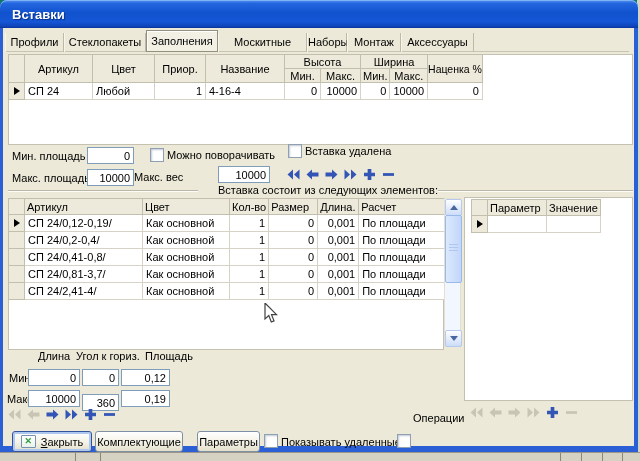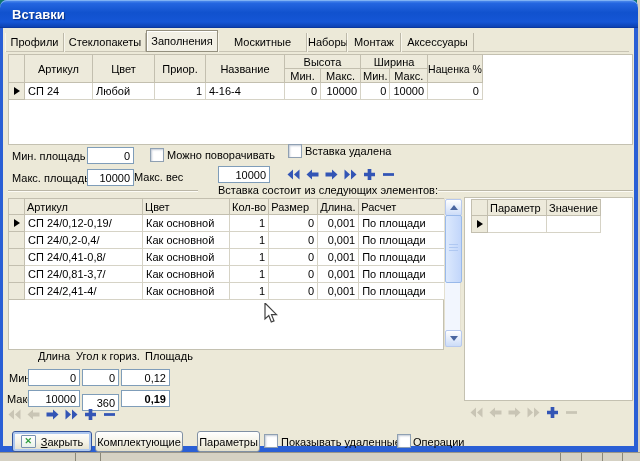--- a/index.html
+++ b/index.html
@@ -336,21 +336,21 @@
   <span class="lbl" style="left:38px;top:350px">Длина</span>
   <span class="lbl" style="left:76px;top:350px">Угол к гориз.</span>
   <span class="lbl" style="left:145px;top:350px">Площадь</span>
   <span class="lbl" style="left:9px;top:372px">Мин.</span>
   <span class="lbl" style="left:7px;top:393px">Макс.</span>
   <input class="field" readonly="" style="left: 28px; top: 369px; width: 52px; height: 17px;" value="0">
   <input class="field" readonly="" style="left: 82px; top: 369px; width: 37px; height: 17px;" value="0">
   <input class="field" readonly="" style="left: 121px; top: 369px; width: 49px; height: 17px;" value="0,12">
   <input class="field" readonly="" style="left: 28px; top: 390px; width: 52px; height: 17px;" value="10000">
   <input class="field" readonly="" style="left: 82px; top: 394px; width: 37px; height: 17px;" value="360">
-  <input class="field" readonly="" style="left: 121px; top: 390px; width: 49px; height: 17px; font-weight: bold;" value="0,19">
+  <input class="field" readonly="" style="left: 121px; top: 390px; width: 49px; height: 17px;" value="0,19">
 
   <div class="nav" style="left:8px;top:408px">
     <span class="nb dis">
         <svg width="13" height="11" viewBox="0 0 13 11">
           <path d="M6 0.5 L0.5 5.5 L6 10.5 Z M12.5 0.5 L7 5.5 L12.5 10.5 Z"></path>
         </svg>
       </span>
     <span class="nb dis">
         <svg width="13" height="11" viewBox="0 0 13 11">
           <path d="M0.5 5.5 L6 0.5 L6 3.5 L12.5 3.5 L12.5 7.5 L6 7.5 L6 10.5 Z"></path>
@@ -380,19 +380,19 @@
 
   <div class="btn btn-default" style="left:12px;top:431px;width:80px">
     <span class="close-ico">✕</span>
     <span><span class="u">З</span><span>акрыть</span></span>
   </div>
   <div class="btn" style="left:95px;top:431px;width:88px">Комплектующие</div>
   <div class="btn" style="left:197px;top:431px;width:63px">Параметры</div>
   <div class="cb" style="left:264px;top:434px"></div>
   <span class="lbl" style="left:281px;top:436px">Показывать удаленные</span>
   <div class="cb" style="left:397px;top:434px"></div>
-  <span class="lbl" style="left:413px;top:436px">Операции</span>
+  <span class="lbl" style="left:413px;top:412px">Операции</span>
 
   <svg class="abs" style="left:264px;top:303px" width="14" height="21" viewBox="0 0 14 21">
     <path d="M1 0 L1 16 L4.8 12.6 L7.3 19 L10 17.9 L7.5 11.7 L12.5 11.7 Z" fill="#FFFFFF" stroke="#404040" stroke-width="1.2"></path>
   </svg>
 
 </div>
 
 </body></html>

